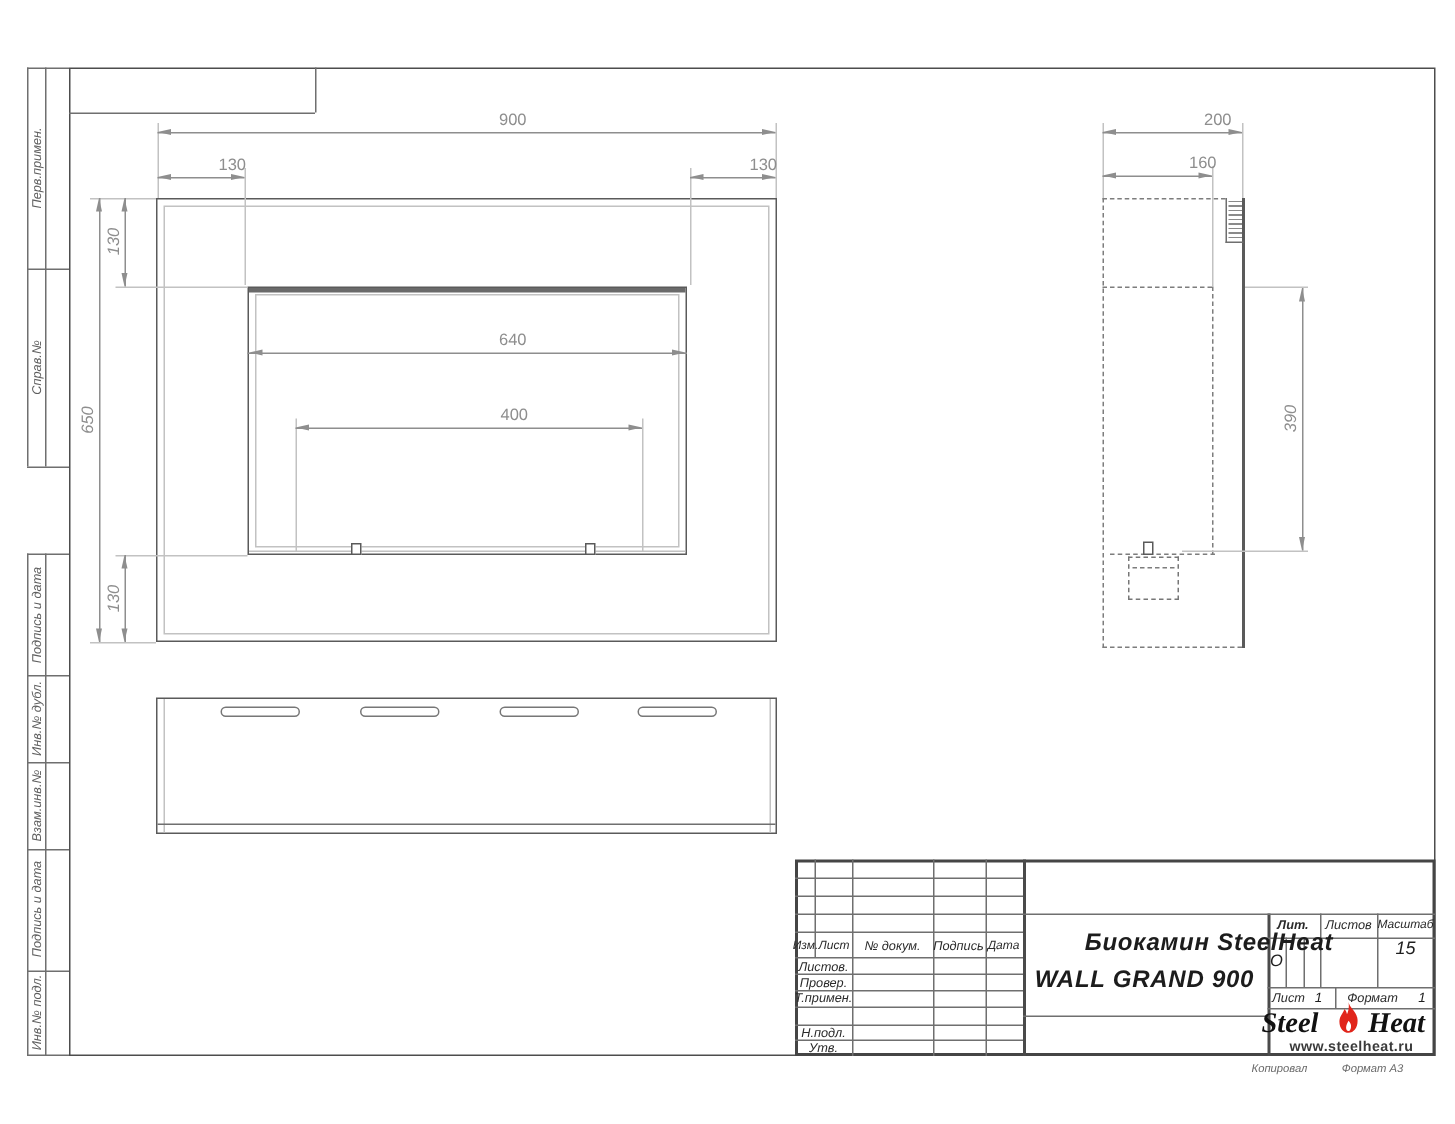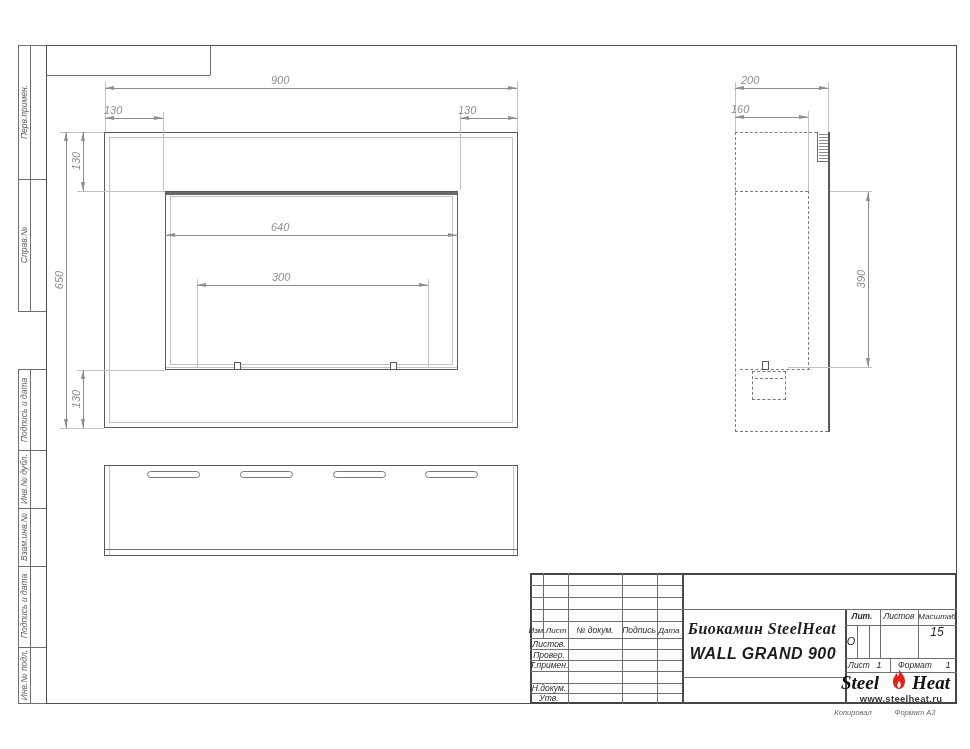--- a/index.html
+++ b/index.html
@@ -19,21 +19,21 @@
   .vd{position:absolute;width:0;border-left:1px dashed #7d7d7d;}
   .bx{position:absolute;border:1.5px solid #5a5a5a;box-sizing:border-box;}
   .bxl{position:absolute;border:1px solid #c2c2c2;box-sizing:border-box;}
   .bxd{position:absolute;border:1px dashed #777;box-sizing:border-box;}
   .dl{position:absolute;background:var(--dm);}
   .ar{position:absolute;width:0;height:0;border-style:solid;border-color:transparent;}
   .aL{border-width:2.5px 9px 2.5px 0;border-right-color:var(--dm);}
   .aR{border-width:2.5px 0 2.5px 9px;border-left-color:var(--dm);}
   .aU{border-width:0 2.5px 9px 2.5px;border-bottom-color:var(--dm);}
   .aD{border-width:9px 2.5px 0 2.5px;border-top-color:var(--dm);}
-  .dt{position:absolute;font-style:italic;color:var(--dm);font-size:11px;text-align:left;white-space:nowrap;}
+  .dt{position:absolute;color:var(--dm);font-size:11px;text-align:right;white-space:nowrap;}
   .dtv{position:absolute;font-style:italic;color:var(--dm);font-size:11px;white-space:nowrap;transform:translate(-50%,-50%) rotate(-90deg);}
   .ml{position:absolute;font-style:italic;color:#5e5e5e;font-size:8.5px;white-space:nowrap;transform:translate(-50%,-50%) rotate(-90deg);}
   .ct{position:absolute;transform:translate(-50%,-50%);white-space:nowrap;}
   .tb{font-style:italic;color:#2b2b2b;font-size:8.5px;}
   .tbv{font-style:italic;color:#1f1f1f;font-size:11px;}
   .doctitle{font-style:italic;font-weight:bold;color:#1c1c1c;font-size:16px;letter-spacing:0.5px;}
   .logo{font-family:"Liberation Serif",serif;font-style:italic;font-weight:bold;color:#111;font-size:19px;}
   .www{font-weight:bold;color:#3a3a3a;font-size:9.5px;letter-spacing:0.3px;}
   .foot{font-style:italic;color:#6a6a6a;font-size:7.5px;}
   .stripe{position:absolute;background:repeating-linear-gradient(to bottom,#8a8a8a 0 1px,transparent 1px 3px);}
@@ -129,21 +129,21 @@
   <div class="dl" style="left:165px;top:235px;width:293px;height:1px;"></div>
   <div class="ar aL" style="left:166px;top:233px;"></div>
   <div class="ar aR" style="left:448px;top:233px;"></div>
   <div class="dt" style="left:271px;top:221px;width:80px;">640</div>
 
   <div class="vlt" style="left:197px;top:279px;height:89px;"></div>
   <div class="vlt" style="left:428px;top:279px;height:89px;"></div>
   <div class="dl" style="left:197px;top:285px;width:231px;height:1px;"></div>
   <div class="ar aL" style="left:197px;top:283px;"></div>
   <div class="ar aR" style="left:419px;top:283px;"></div>
-  <div class="dt" style="left:272px;top:271px;width:80px;">300</div>
+  <div class="dt" style="left:272px;top:271px;width:80px;">400</div>
 
   <div class="hlt" style="left:60px;top:132px;width:44px;"></div>
   <div class="hlt" style="left:60px;top:428px;width:44px;"></div>
   <div class="dl" style="left:66px;top:132px;width:1px;height:296px;"></div>
   <div class="ar aU" style="left:64px;top:132px;"></div>
   <div class="ar aD" style="left:64px;top:419px;"></div>
   <div class="dtv" style="left:59px;top:280px;">650</div>
 
   <div class="hlt" style="left:77px;top:191px;width:88px;"></div>
   <div class="dl" style="left:83px;top:132px;width:1px;height:59px;"></div>
@@ -208,24 +208,24 @@
 
   <span class="ct tb" style="left:537px;top:630px;font-size:8px;">Изм.</span>
   <span class="ct tb" style="left:556px;top:630px;font-size:8px;">Лист</span>
   <span class="ct tb" style="left:595px;top:630px;">№ докум.</span>
   <span class="ct tb" style="left:639px;top:630px;">Подпись</span>
   <span class="ct tb" style="left:669px;top:630px;font-size:8px;">Дата</span>
 
   <span class="ct tb" style="left:549px;top:644px;">Листов.</span>
   <span class="ct tb" style="left:549px;top:655px;">Провер.</span>
   <span class="ct tb" style="left:549px;top:665px;">Т.примен.</span>
-  <span class="ct tb" style="left:549px;top:688px;">Н.докум.</span>
+  <span class="ct tb" style="left:549px;top:688px;">Н.подл.</span>
   <span class="ct tb" style="left:549px;top:698px;">Утв.</span>
 
-  <span class="ct doctitle" style="left:762px;top:629px;font-family:Liberation Serif, serif;">Биокамин SteelHeat</span>
+  <span class="ct doctitle" style="left:806px;top:629px;">Биокамин SteelHeat</span>
   <span class="ct doctitle" style="left:763px;top:654px;">WALL GRAND 900</span>
 
   <span class="ct tb" style="left:862px;top:616px;font-weight:bold;">Лит.</span>
   <span class="ct tb" style="left:899px;top:616px;">Листов</span>
   <span class="ct tb" style="left:937px;top:616px;font-size:8px;">Масштаб</span>
   <span class="ct tbv" style="left:851px;top:641px;">О</span>
   <span class="ct tbv" style="left:937px;top:632px;font-size:12px;">15</span>
 
   <span class="ct tb" style="left:859px;top:665px;">Лист</span>
   <span class="ct tbv" style="left:879px;top:665px;font-size:9px;">1</span>

